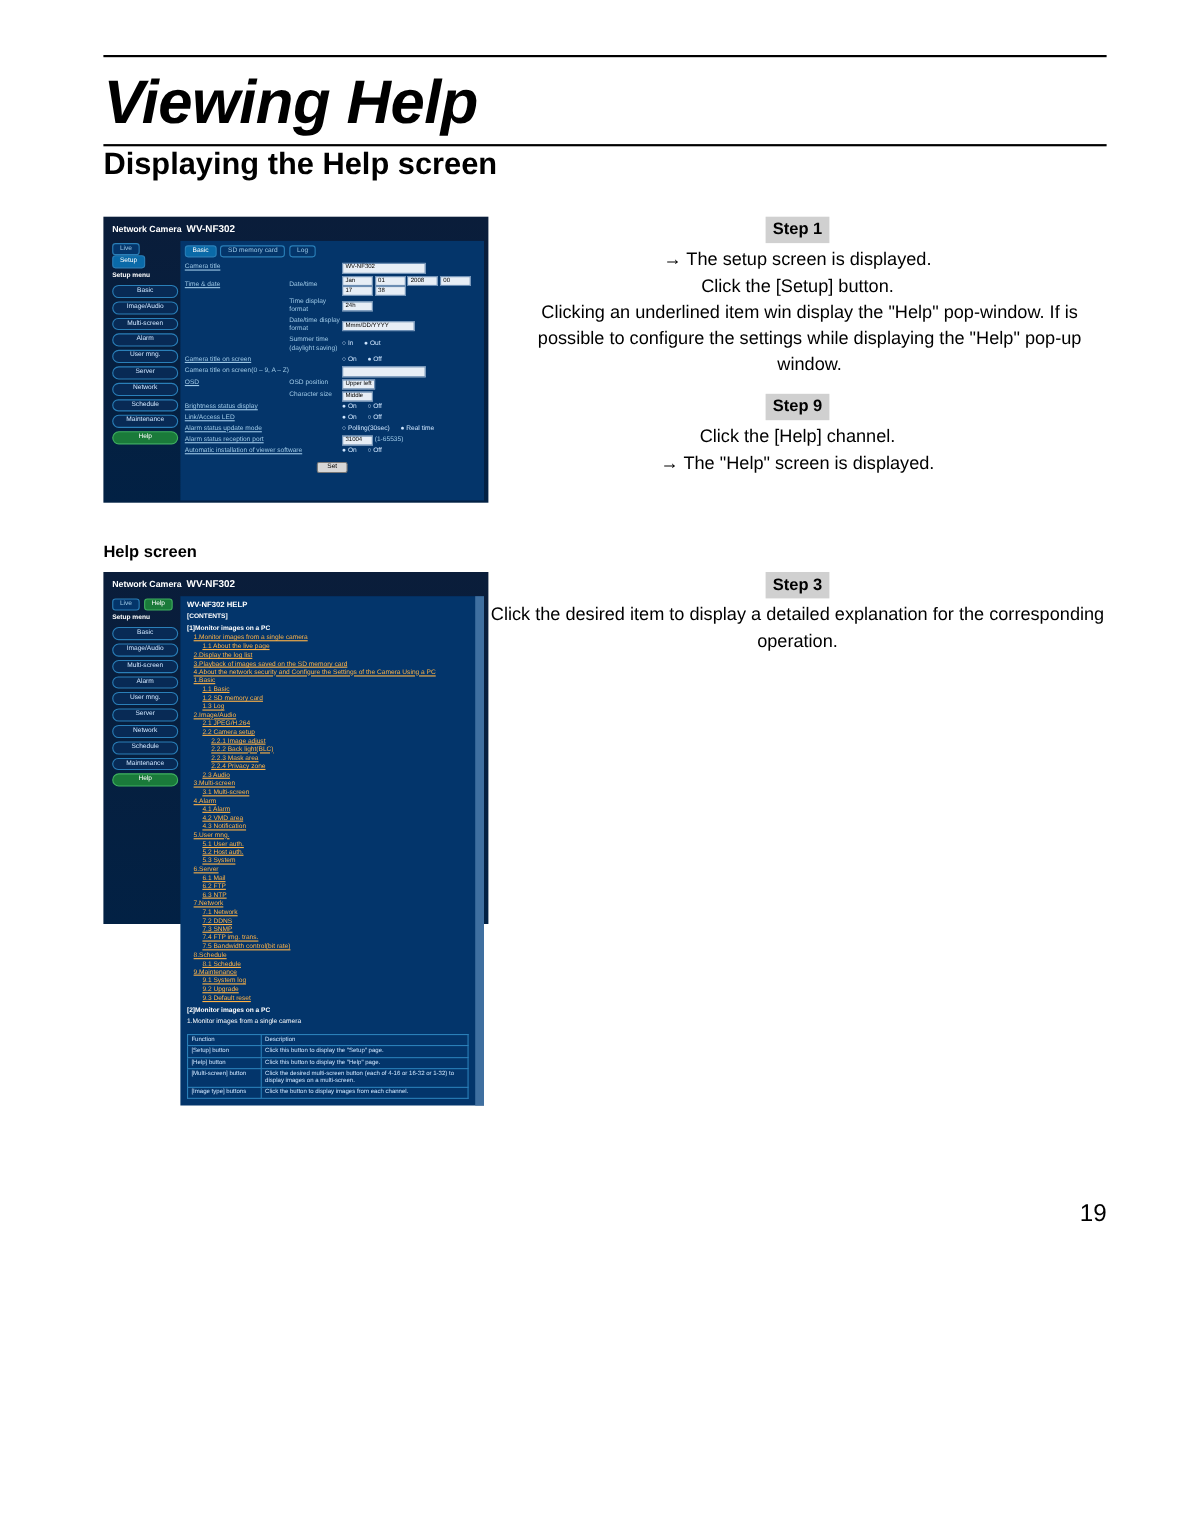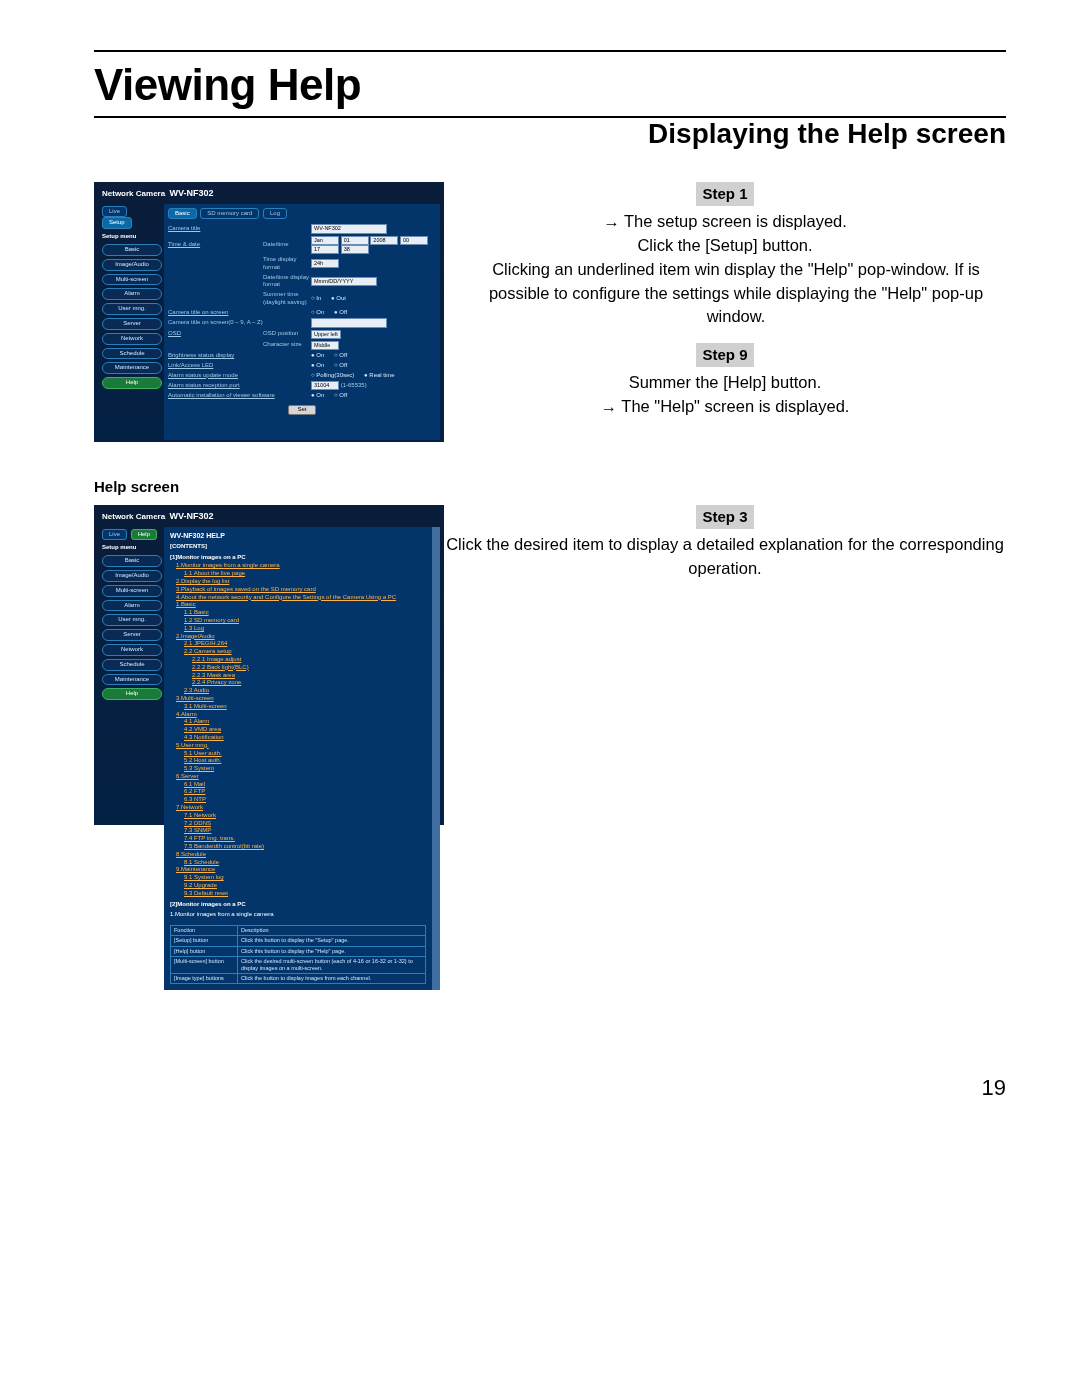--- a/index.html
+++ b/index.html
@@ -17,34 +17,34 @@
   }
   .rule {
     height: 2px;
     background: #000;
     margin: 0 0 0 0;
   }
   h1.title {
     font-family: "Arial Narrow", Arial, Helvetica, sans-serif;
     font-stretch: condensed;
     font-weight: 700;
-    font-size: 44px;
+    font-size: 56px;
     letter-spacing: -0.5px;
     margin: 8px 0 6px 0;
+    font-style: italic;
   }
   .intro {
     font-size: 17px;
     line-height: 1.5;
     margin: 38px 0 34px 0;
   }
   h2.subtitle {
     font-weight: 700;
     font-size: 28px;
     margin: 0 0 32px 0;
-    text-align: right;
   }
   .section-label {
     font-weight: 700;
     font-size: 15px;
     margin: 0 0 10px 0;
   }
   .cols {
     display: flex;
     align-items: flex-start;
     margin-bottom: 36px;
@@ -327,21 +327,21 @@
 
     <div class="right">
       <div class="step-chip">Step 1</div>
       <div class="step-text">
         <span class="step-sub">→ The setup screen is displayed.</span>
         <span class="step-sub">Click the [Setup] button.</span>
         <span class="indent">Clicking an underlined item win display the "Help" pop-window. If is possible to configure the settings while displaying the "Help" pop-up window.</span>
       </div>
       <div class="step-chip">Step 9</div>
       <div class="step-text">
-        <span class="step-sub">Summer the [Help] button.</span>
+        <span class="step-sub">Click the [Help] channel.</span>
         <span class="step-sub">→ The "Help" screen is displayed.</span>
       </div>
     </div>
   </div>
 
   <div class="section-label">Help screen</div>
   <div class="cols">
     <div class="left">
       <div class="mock" style="height:320px;">
         <div class="brand">

